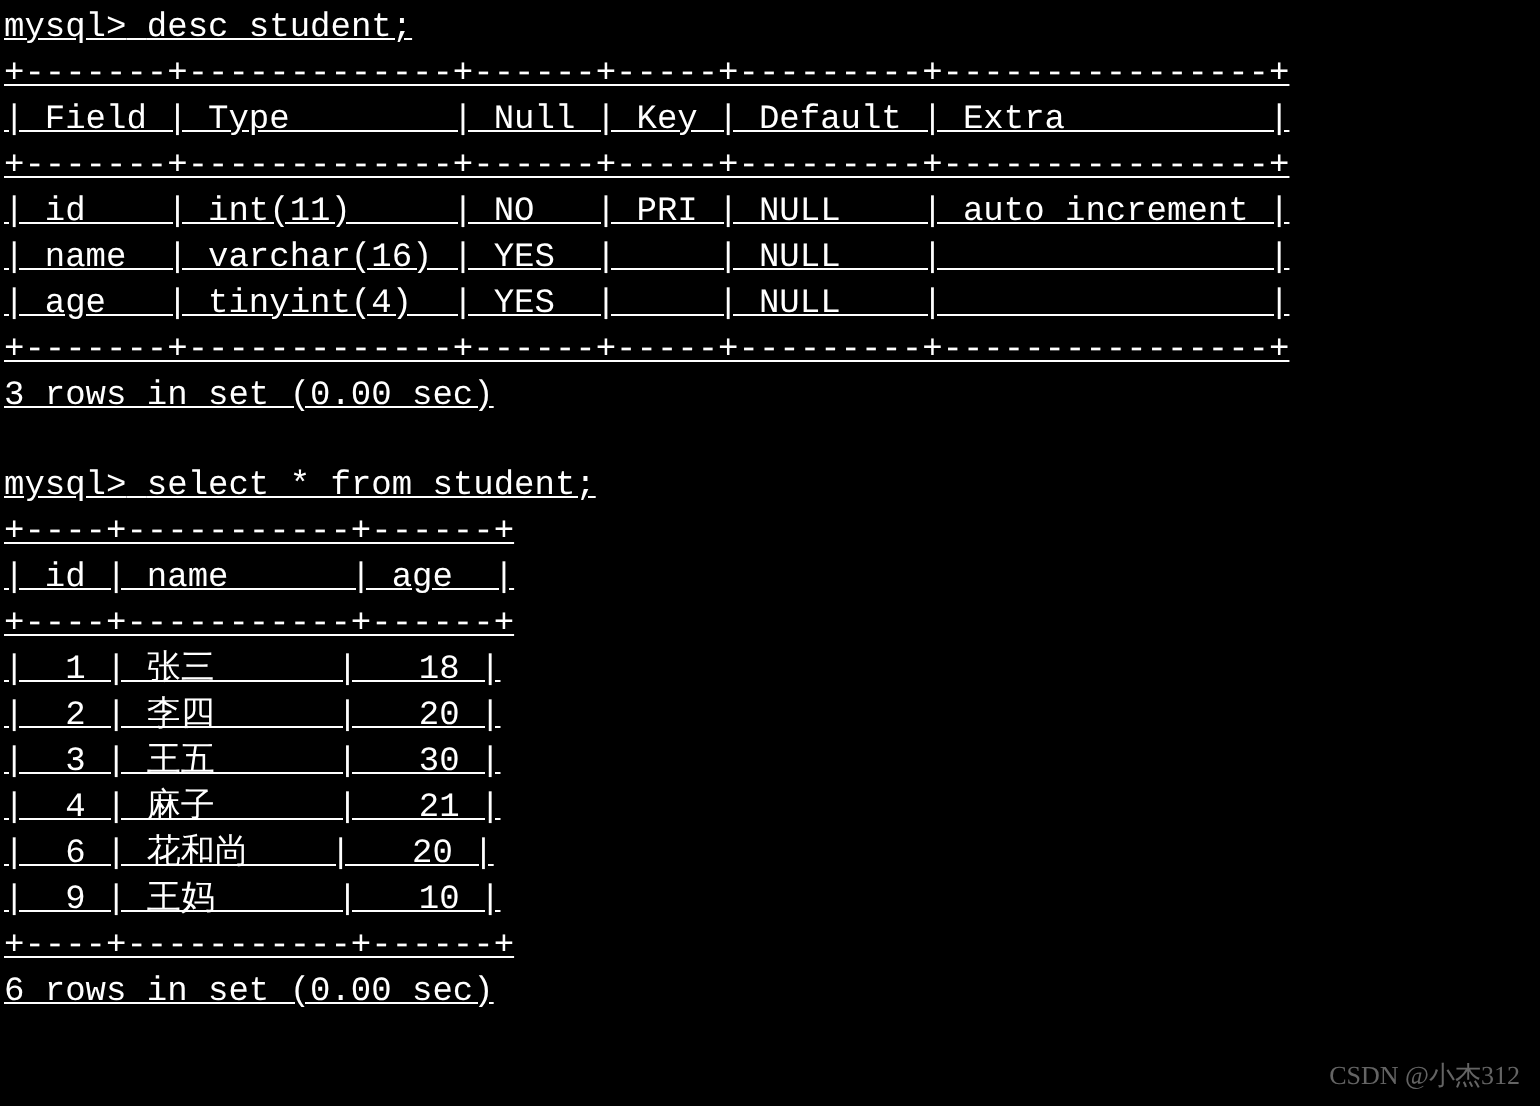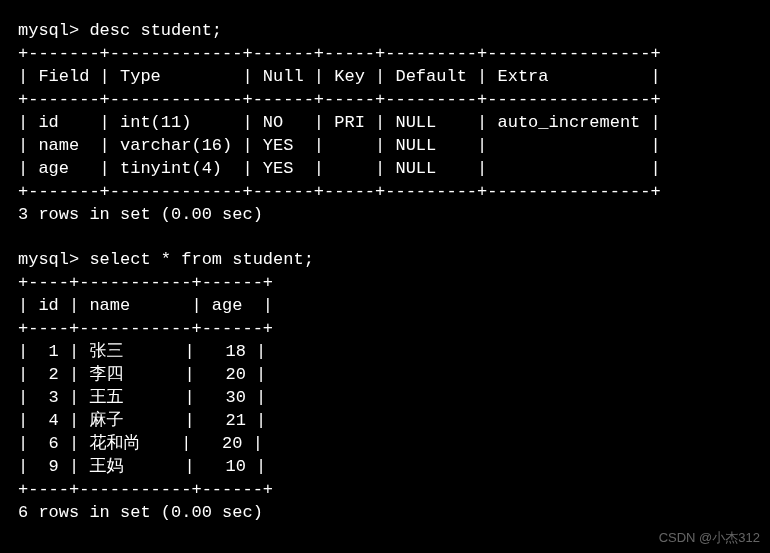--- a/index.html
+++ b/index.html
@@ -9,32 +9,33 @@
       color: #ffffff;
       font-family: "Consolas", "Courier New", monospace;
       font-size: 17px;
       line-height: 1.35;
       width: 770px;
       height: 553px;
       overflow: hidden;
       position: relative;
     }
     pre {
-      margin: 16px;
+      margin: 0;
       padding: 4px 2px;
       white-space: pre;
       font-family: inherit;
+      text-decoration: underline;
     }
     .watermark {
       position: absolute;
       bottom: 6px;
       right: 10px;
       color: rgba(200, 200, 200, 0.5);
       font-size: 13px;
-      font-family: Liberation Sans, sans-serif;
+      font-family: Liberation Serif, serif;
     }
   </style>
 </head>
 <body>
 
 <pre><span>mysql&gt;</span> <span>desc student;</span>
 <span>+-------+-------------+------+-----+---------+----------------+</span>
 <span>| Field | Type        | Null | Key | Default | Extra          |</span>
 <span>+-------+-------------+------+-----+---------+----------------+</span>
 <span>| id    | int(11)     | NO   | PRI | NULL    | auto_increment |</span>

